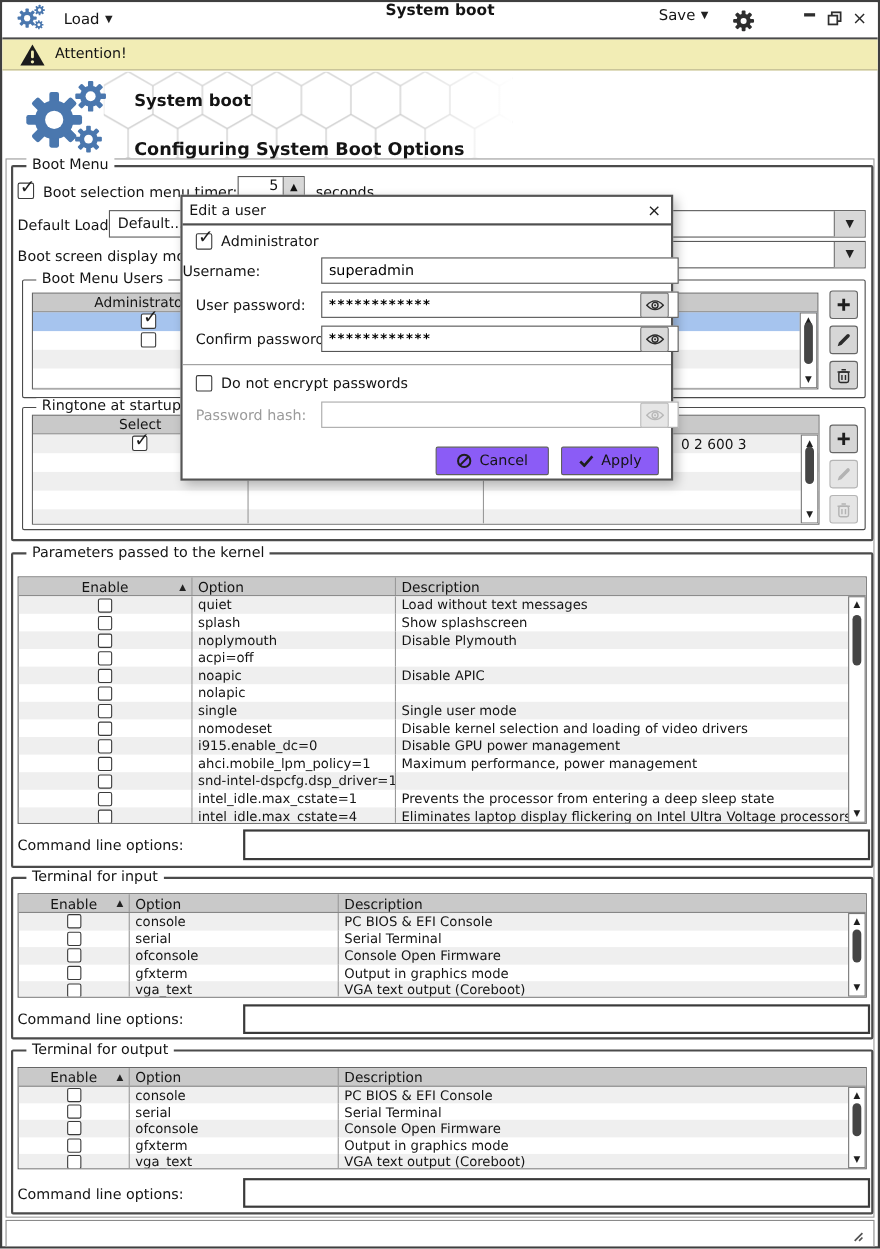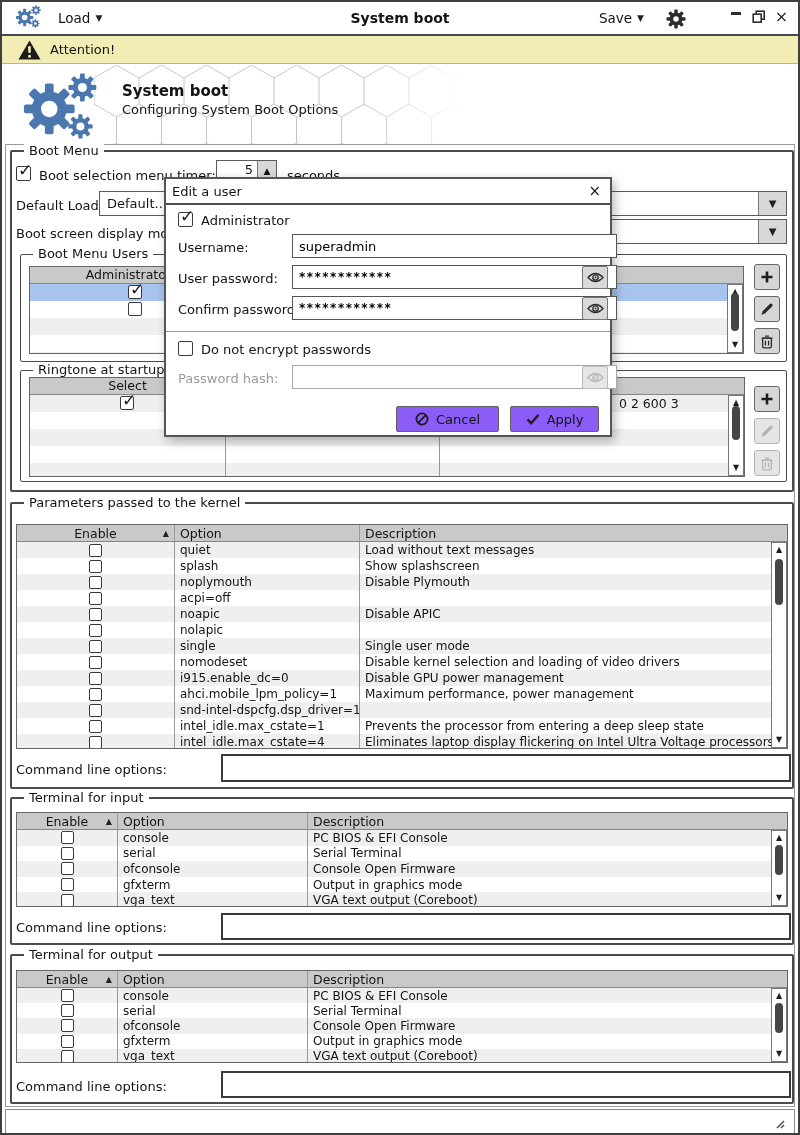--- a/index.html
+++ b/index.html
@@ -3,37 +3,37 @@
 <meta charset="utf-8">
 <style>
   html,body{margin:0;padding:0}
   body{width:800px;height:1135px;position:relative;overflow:hidden;background:#fff;
        font-family:"DejaVu Sans",sans-serif;color:#141414;font-size:13px;
        border:2px solid #3f3f3f;box-sizing:border-box}
   *{box-sizing:border-box}
   .abs{position:absolute}
   
   .titlebar{position:absolute;left:0;top:0;width:796px;height:34px;background:#fff;
-            border-bottom:2px solid #4a4a4a;display:flex;align-items:center}
+            border-bottom:2px solid #4a4a4a;display:flex;}
   .tb-title{position:absolute;left:0;right:0;text-align:center;font-weight:bold;font-size:14px;pointer-events:none}
   .menulbl{display:flex;align-items:center;gap:5px;font-size:13.5px;padding:4px 6px;cursor:default}
   .caret{font-size:9px;color:#222}
   .wbtns{position:absolute;right:8px;top:6px;display:flex;gap:6px;align-items:center}
   .wbtn{width:17px;height:17px;display:flex;align-items:center;justify-content:center}
   .minbar{width:10px;height:2.5px;background:#2e2e2e;margin-top:-6px}
   .closex{font-size:16px;color:#2a2a2a;line-height:1}
   
   .attention{position:absolute;left:0;top:34px;width:796px;height:28px;background:#f2edb5;
              border-bottom:1px solid #b9b48d;display:flex;align-items:center;padding-left:16px;gap:9px}
   
   .hexwrap{position:absolute;left:92px;top:63px;width:372px;height:79px;overflow:hidden}
   .hexfade{position:absolute;left:0;top:0;width:100%;height:100%;
            background:linear-gradient(to right,rgba(255,255,255,0) 72%,#fff 100%)}
   .hdr-title{position:absolute;left:120px;top:80px;font-weight:bold;font-size:15px}
-  .hdr-sub{position:absolute;left:120px;top:100px;font-weight:normal;font-size:13px}
+  .hdr-sub{position:absolute;left:120px;top:124px;font-weight:bold;font-size:16px}
   .frame{position:absolute;left:3px;top:142px;width:790px;height:963px;border:1px solid #9a9a9a}
   
   .fs{position:absolute;border:2px solid #4b4b4b;border-radius:2px;background:#fff}
   .legend{position:absolute;top:-9px;left:12px;background:#fff;padding:0 5px;font-size:13px;white-space:nowrap}
   .lbl{position:absolute;font-size:13px;white-space:nowrap}
   
   .cb{width:15px;height:15px;border:1.5px solid #3a3a3a;border-radius:2px;background:#fff;
       display:inline-block;position:relative;flex:none}
   .cb.checked::after{content:"✓";position:absolute;left:1px;top:-7px;font-size:17px;font-weight:bold;color:#1d1d1d}
   
@@ -565,21 +565,21 @@
 
 
 <div class="dialog">
   <div class="dlg-title">
     <span>Edit a user</span>
     <span class="dlg-x">×</span>
   </div>
   <span class="cb checked" style="position:absolute;left:12px;top:33px"></span>
   <span class="lbl" style="left:35px;top:34px">Administrator</span>
 
-  <span class="lbl" style="left:12px;top:61px">Username:</span>
+  <span class="lbl" style="left:0;top:61px">Username:</span>
   <input class="dinput" style="top: 55px;" value="superadmin">
 
   <span class="lbl" style="left:12px;top:92px">User password:</span>
   <input class="dinput pwd" style="top: 86px;" value="************">
   <div class="eyebtn" style="top:87px">
     <svg width="17" height="13" viewBox="0 0 17 13">
       <path d="M1 6.5 Q8.5 -1.5 16 6.5 Q8.5 14.5 1 6.5 Z" fill="none" stroke="#2b2b2b" stroke-width="1.3"></path>
       <circle cx="8.5" cy="6.5" r="2.7" fill="none" stroke="#2b2b2b" stroke-width="1.3"></circle>
       <circle cx="8.5" cy="6.5" r="0.9" fill="#2b2b2b"></circle>
     </svg>

